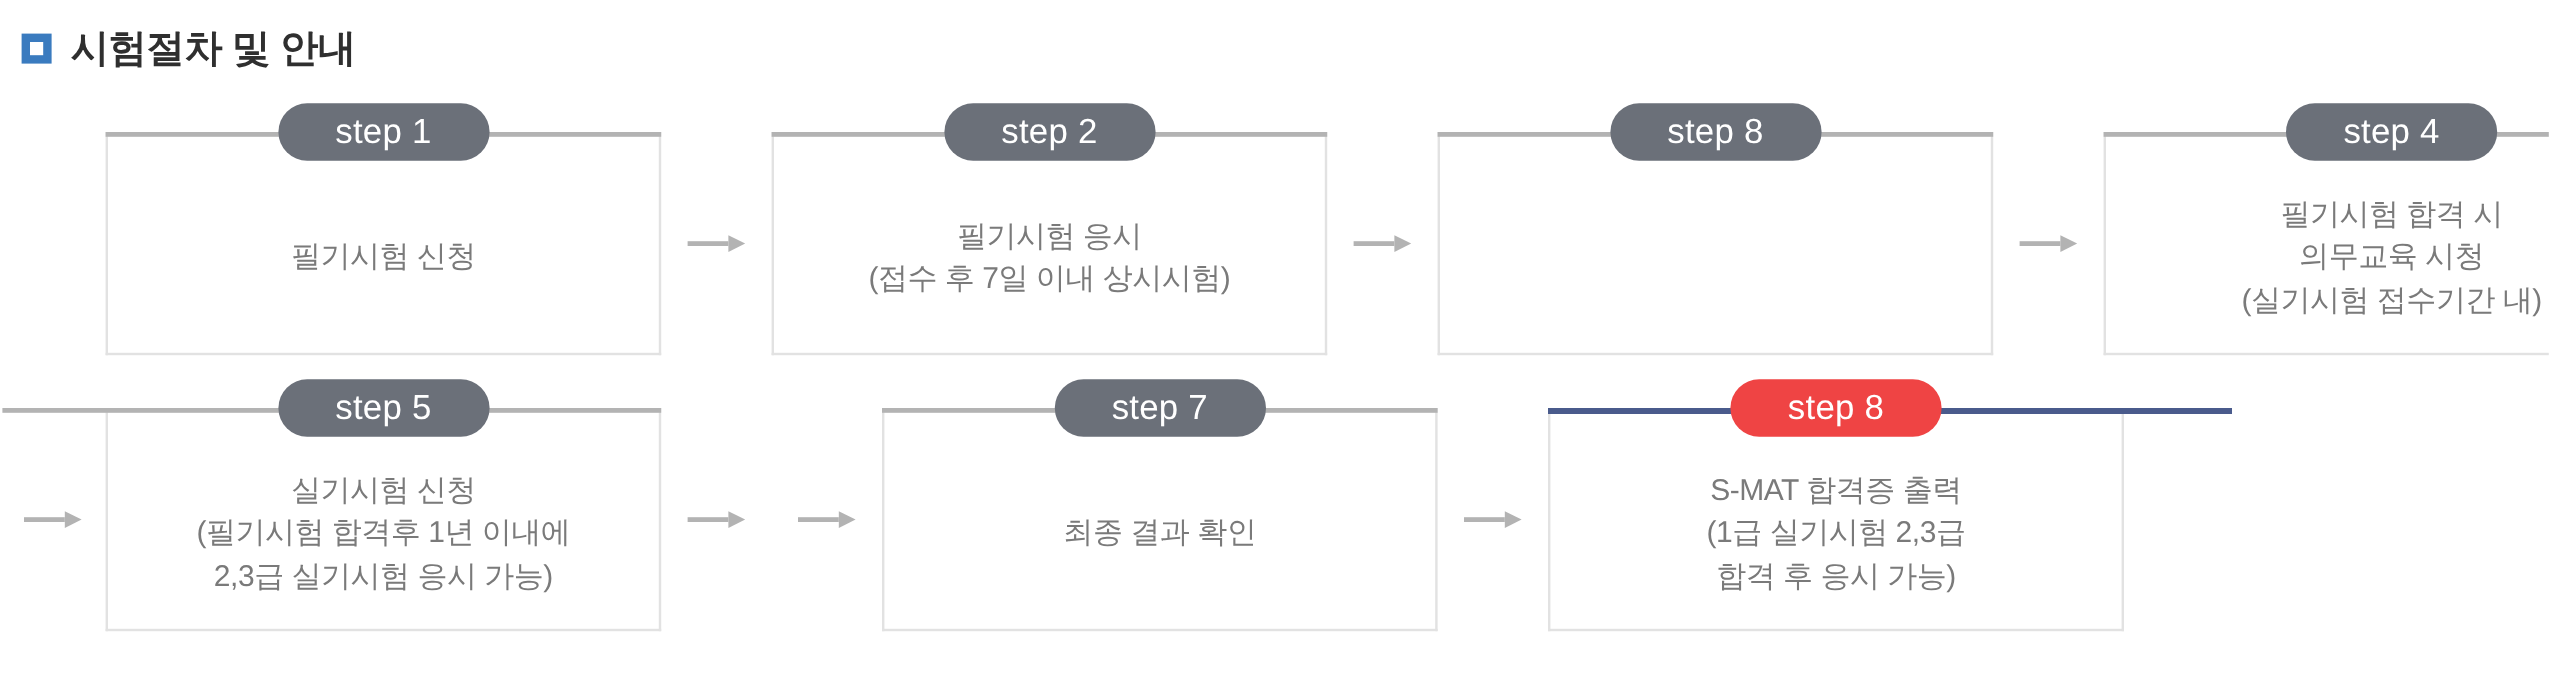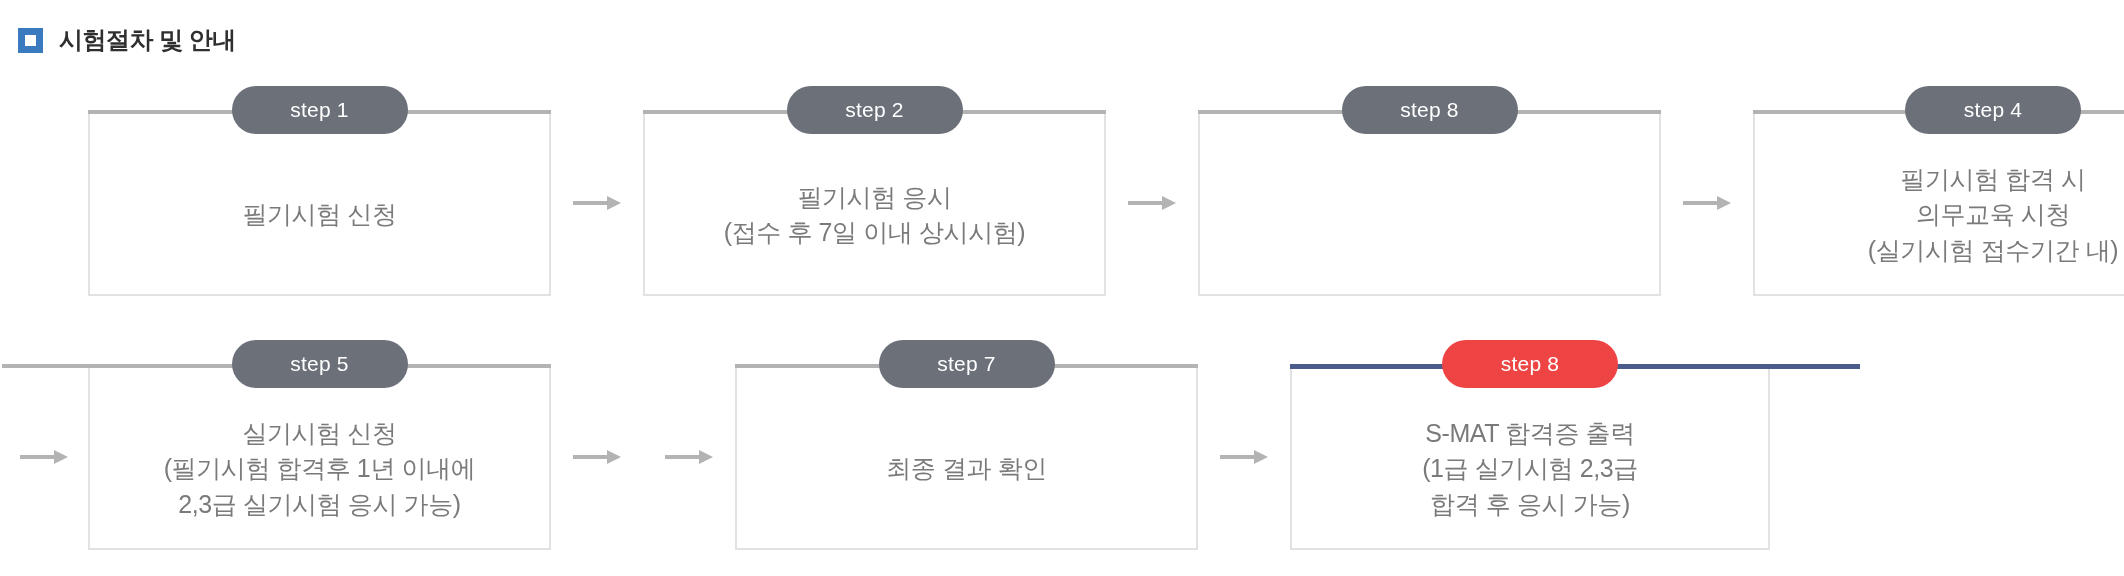--- a/index.html
+++ b/index.html
@@ -32,37 +32,37 @@
     align-items: center;
     justify-content: center;
     flex: 0 0 auto;
   }
   .header-icon .inner {
     width: 11px;
     height: 11px;
     background: #ffffff;
   }
   .header-title {
-    font-size: 24px;
+    font-size: 32px;
     font-weight: bold;
     color: #2f2f2f;
     letter-spacing: -0.5px;
     line-height: 1;
     white-space: nowrap;
   }
 
   
   .flow-row {
     display: flex;
     align-items: flex-start;
     width: 2124px;
     box-sizing: border-box;
   }
   .flow-row.row-1 { padding-left: 88px; padding-top: 56px; }
-  .flow-row.row-2 { padding-left: 0px;  padding-top: 68px; }
+  .flow-row.row-2 { padding-left: 0px;  padding-top: 44px; }
 
   
   .arrow-cell {
     width: 92px;
     flex: 0 0 92px;
     height: 186px;
     display: flex;
     align-items: center;
     justify-content: center;
   }
@@ -130,21 +130,21 @@
     top: -24px;
     left: 50%;
     transform: translateX(-50%);
     background: #6b7079;
     color: #ffffff;
     border-radius: 26px;
     width: 176px;
     height: 48px;
     line-height: 48px;
     text-align: center;
-    font-size: 21px;
+    font-size: 29px;
     letter-spacing: 0.2px;
     white-space: nowrap;
   }
   .step-card.accent .step-badge { background: #ef4444; }
 
   .step-text {
     font-size: 25px;
     line-height: 1.42;
     text-align: center;
     color: #7a7a7a;

